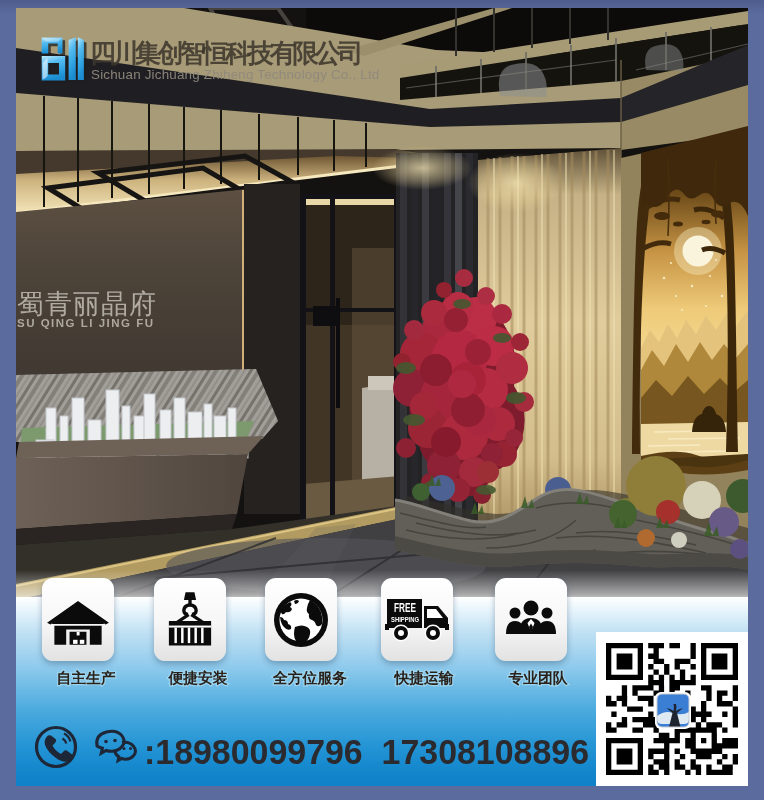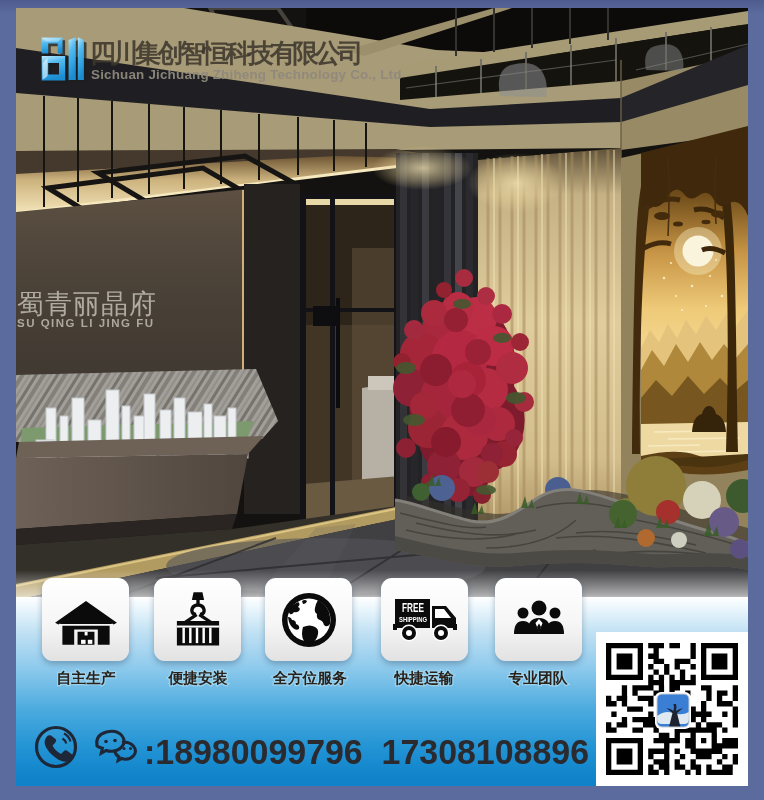--- a/index.html
+++ b/index.html
@@ -1,26 +1,26 @@
 <!DOCTYPE html>
 <html><head>
 <meta charset="utf-8">
 <style>
 *{margin:0;padding:0;box-sizing:border-box}
 html,body{width:764px;height:800px;overflow:hidden;font-family:"Liberation Sans",sans-serif}
 .page{position:relative;width:764px;height:800px;background:linear-gradient(180deg,#4e5c8d 0,#5b6b9e 14px);overflow:hidden}
 .photo{position:absolute;left:16px;top:8px;width:732px;height:597px;background:#16130f;overflow:hidden}
 .panel{position:absolute;left:16px;top:597px;width:732px;height:189px;background:linear-gradient(180deg,#ffffff 0%,#eef8fd 5%,#c3e2f4 18%,#8cc9ec 38%,#4aaade 60%,#2293d4 80%,#1184cb 94%,#0f81c8 100%)}
-.card{position:absolute;top:578px;width:87px;height:83px;border-radius:11px;background:linear-gradient(180deg,#ffffff 0%,#f6f6f6 55%,#e2e2e2 100%);box-shadow:0 3px 6px rgba(30,60,90,.35)}
+.card{position:absolute;top:578px;width:72px;height:83px;border-radius:11px;background:linear-gradient(180deg,#ffffff 0%,#f6f6f6 55%,#e2e2e2 100%);box-shadow:0 3px 6px rgba(30,60,90,.35)}
 .card svg{position:absolute;left:50%;top:50%;transform:translate(-50%,-50%)}
 .labels{position:absolute;left:16px;top:662px;width:732px;height:28px}
 .contact{position:absolute;left:16px;top:716px;width:732px;height:62px}
 .qr{position:absolute;left:596px;top:632px;width:152px;height:154px;background:#ffffff}
 .cname{position:absolute;left:90px;top:36px;width:420px;font-size:26px;font-weight:bold;letter-spacing:-3.5px;color:rgba(62,56,46,0.88);white-space:nowrap}
-.ename{position:absolute;left:91px;top:67px;width:420px;font-size:13.4px;font-weight:bold;letter-spacing:0.2px;color:rgba(143,137,124,0.95);white-space:nowrap}
+.ename{position:absolute;left:91px;top:67px;width:420px;font-size:13.4px;font-weight:normal;letter-spacing:0.2px;color:rgba(143,137,124,0.95);white-space:nowrap}
 </style>
 </head>
 <body>
 <div class="page">
 
 <div class="photo">
 <svg width="732" height="597" viewBox="0 0 732 597">
 <defs>
 <linearGradient id="gGlow" x1="0" y1="0" x2="0" y2="1">
 <stop offset="0" stop-color="#6e5634"></stop>

